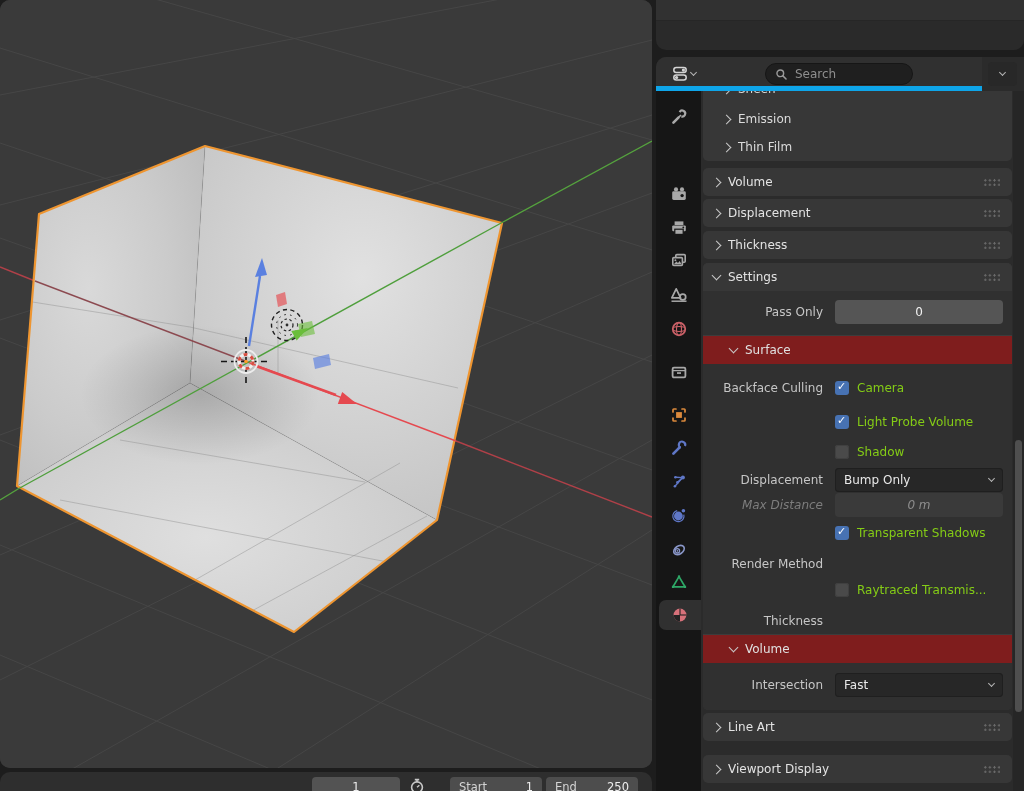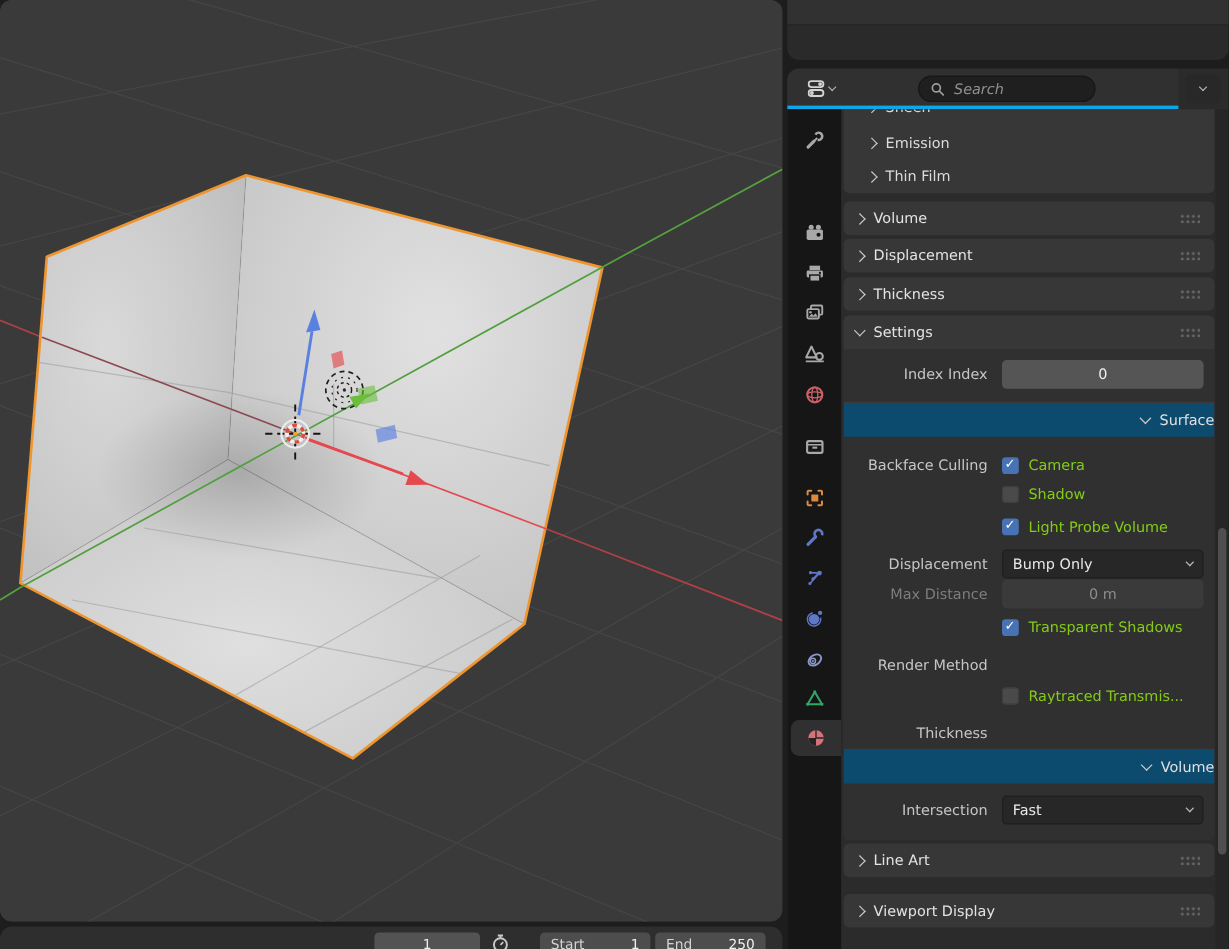--- a/index.html
+++ b/index.html
@@ -20,21 +20,21 @@
   .tl-end{left:546px;width:92px;padding:0 9px;}
   .tl-val{margin-left:auto;}
   .tl-lab{color:#d4d4d4;}
 
   
   #outliner{left:656px;top:0;width:368px;height:50px;background:#2a2a2a;border-radius:0 0 10px 10px;overflow:hidden;}
   #outliner .row1{height:21px;background:#313131;border-bottom:1px solid #262626;}
 
   
   #props{left:656px;top:57px;width:368px;height:734px;background:#2b2b2b;border-radius:10px 0 0 0;overflow:hidden;}
-  #props-header{position:absolute;left:0;top:0;width:326px;height:34px;background:#303030;border-bottom:3px solid #0ea5e9;font-style:italic;}
+  #props-header{position:absolute;left:0;top:0;width:326px;height:34px;background:#303030;border-bottom:5px solid #0ea5e9;}
   .hdr-btn{position:absolute;top:5px;height:24px;display:flex;align-items:center;justify-content:center;border-radius:4px;}
   #editor-type-btn{left:7px;width:42px;gap:2px;}
   #search-box{left:109px;top:6px;width:148px;height:22px;background:#1f1f1f;border:1px solid #161616;
               border-radius:11px;display:flex;align-items:center;padding:0 9px;gap:7px;position:absolute;}
   #search-box span{color:#8f8f8f;font-size:12px;}
   #hdr-dd{left:332px;width:29px;background:#282828;}
 
   
   #tabbar{position:absolute;left:0;top:34px;width:45px;height:700px;background:#161616;}
   .tab{position:absolute;left:0;width:45px;height:30px;display:flex;align-items:center;justify-content:center;}
@@ -67,22 +67,22 @@
   .dd{background:#272727;padding:0 9px;box-shadow:inset 0 0 0 1px #1f1f1f;}
   .dd .val{flex:1;color:#e8e8e8;}
   .nf{background:#555555;justify-content:center;color:#f1f1f1;}
   .nf.dis{background:#3a3a3a;color:#8d8d8d;}
   .crow{padding-left:132px;}
   .cb{width:14px;height:14px;border-radius:3px;background:#4a4a4a;box-shadow:inset 0 0 0 1px #404040;
       flex:none;position:relative;}
   .cb.checked{background:#4772b3;box-shadow:none;}
   .cb.checked::after{content:"✓";position:absolute;left:2px;top:-1px;font-size:11px;color:#fff;font-weight:bold;}
   .clab{margin-left:8px;color:#84cc16;}
-  .subhead{height:28px;display:flex;align-items:center;padding-left:27px;background:#0c4a6e;
-           box-shadow:0 -1px 0 #3c3c3c;justify-content:flex-end;}
+  .subhead{height:28px;display:flex;align-items:center;padding-left:27px;background:#7f1d1d;
+           box-shadow:0 -1px 0 #3c3c3c;}
   .subhead .plabel{margin-left:8px;color:#e0e0e0;}
 
   
   #scroll-track{position:absolute;left:357px;top:34px;width:11px;height:700px;background:#262626;}
   #scroll-thumb{position:absolute;left:2px;top:349px;width:7px;height:272px;background:#4f4f4f;border-radius:3.5px;}
 
   svg{display:block;}
 </style>
 </head>
 <body>
@@ -410,56 +410,56 @@
 
       <div class="block" style="margin-bottom:3px;">
         <div class="phead">
           <span class="chev d"></span>
           <span class="plabel">Settings</span>
           <span class="dots"></span>
         </div>
         <div id="settings-body">
           <div style="height:8px"></div>
           <div class="srow" style="height:26px;margin-bottom:11px;">
-            <span class="lbl">Index Index</span>
+            <span class="lbl">Pass Only</span>
             <div class="wgt nf">
               <span>0</span>
             </div>
           </div>
 
           <div class="subhead">
             <span class="chev d"></span>
             <span class="plabel">Surface</span>
           </div>
           <div style="height:12px"></div>
 
-          <div class="srow" style="margin-bottom:0;">
+          <div class="srow" style="margin-bottom:10px;">
             <span class="lbl">Backface Culling</span>
             <div class="wgt" style="background:none;">
               <span class="cb checked"></span>
               <span class="clab">Camera</span>
             </div>
           </div>
+          <div class="srow crow" style="margin-bottom:6px;">
+            <span class="cb checked"></span>
+            <span class="clab">Light Probe Volume</span>
+          </div>
           <div class="srow crow" style="margin-bottom:3px;">
             <span class="cb"></span>
             <span class="clab">Shadow</span>
-          </div>
-          <div class="srow crow" style="margin-bottom:6px;">
-            <span class="cb checked"></span>
-            <span class="clab">Light Probe Volume</span>
           </div>
 
           <div class="srow" style="height:25px;margin-bottom:2px;">
             <span class="lbl">Displacement</span>
             <div class="wgt dd">
               <span class="val">Bump Only</span>
               <span class="chev sm d"></span>
             </div>
           </div>
-          <div class="srow" style="height:22px;margin-bottom:5px;">
+          <div class="srow" style="height:22px;margin-bottom:5px;font-style:italic;">
             <span class="lbl dis">Max Distance</span>
             <div class="wgt nf dis">
               <span>0 m</span>
             </div>
           </div>
           <div class="srow crow" style="margin-bottom:6px;">
             <span class="cb checked"></span>
             <span class="clab">Transparent Shadows</span>
           </div>
 

